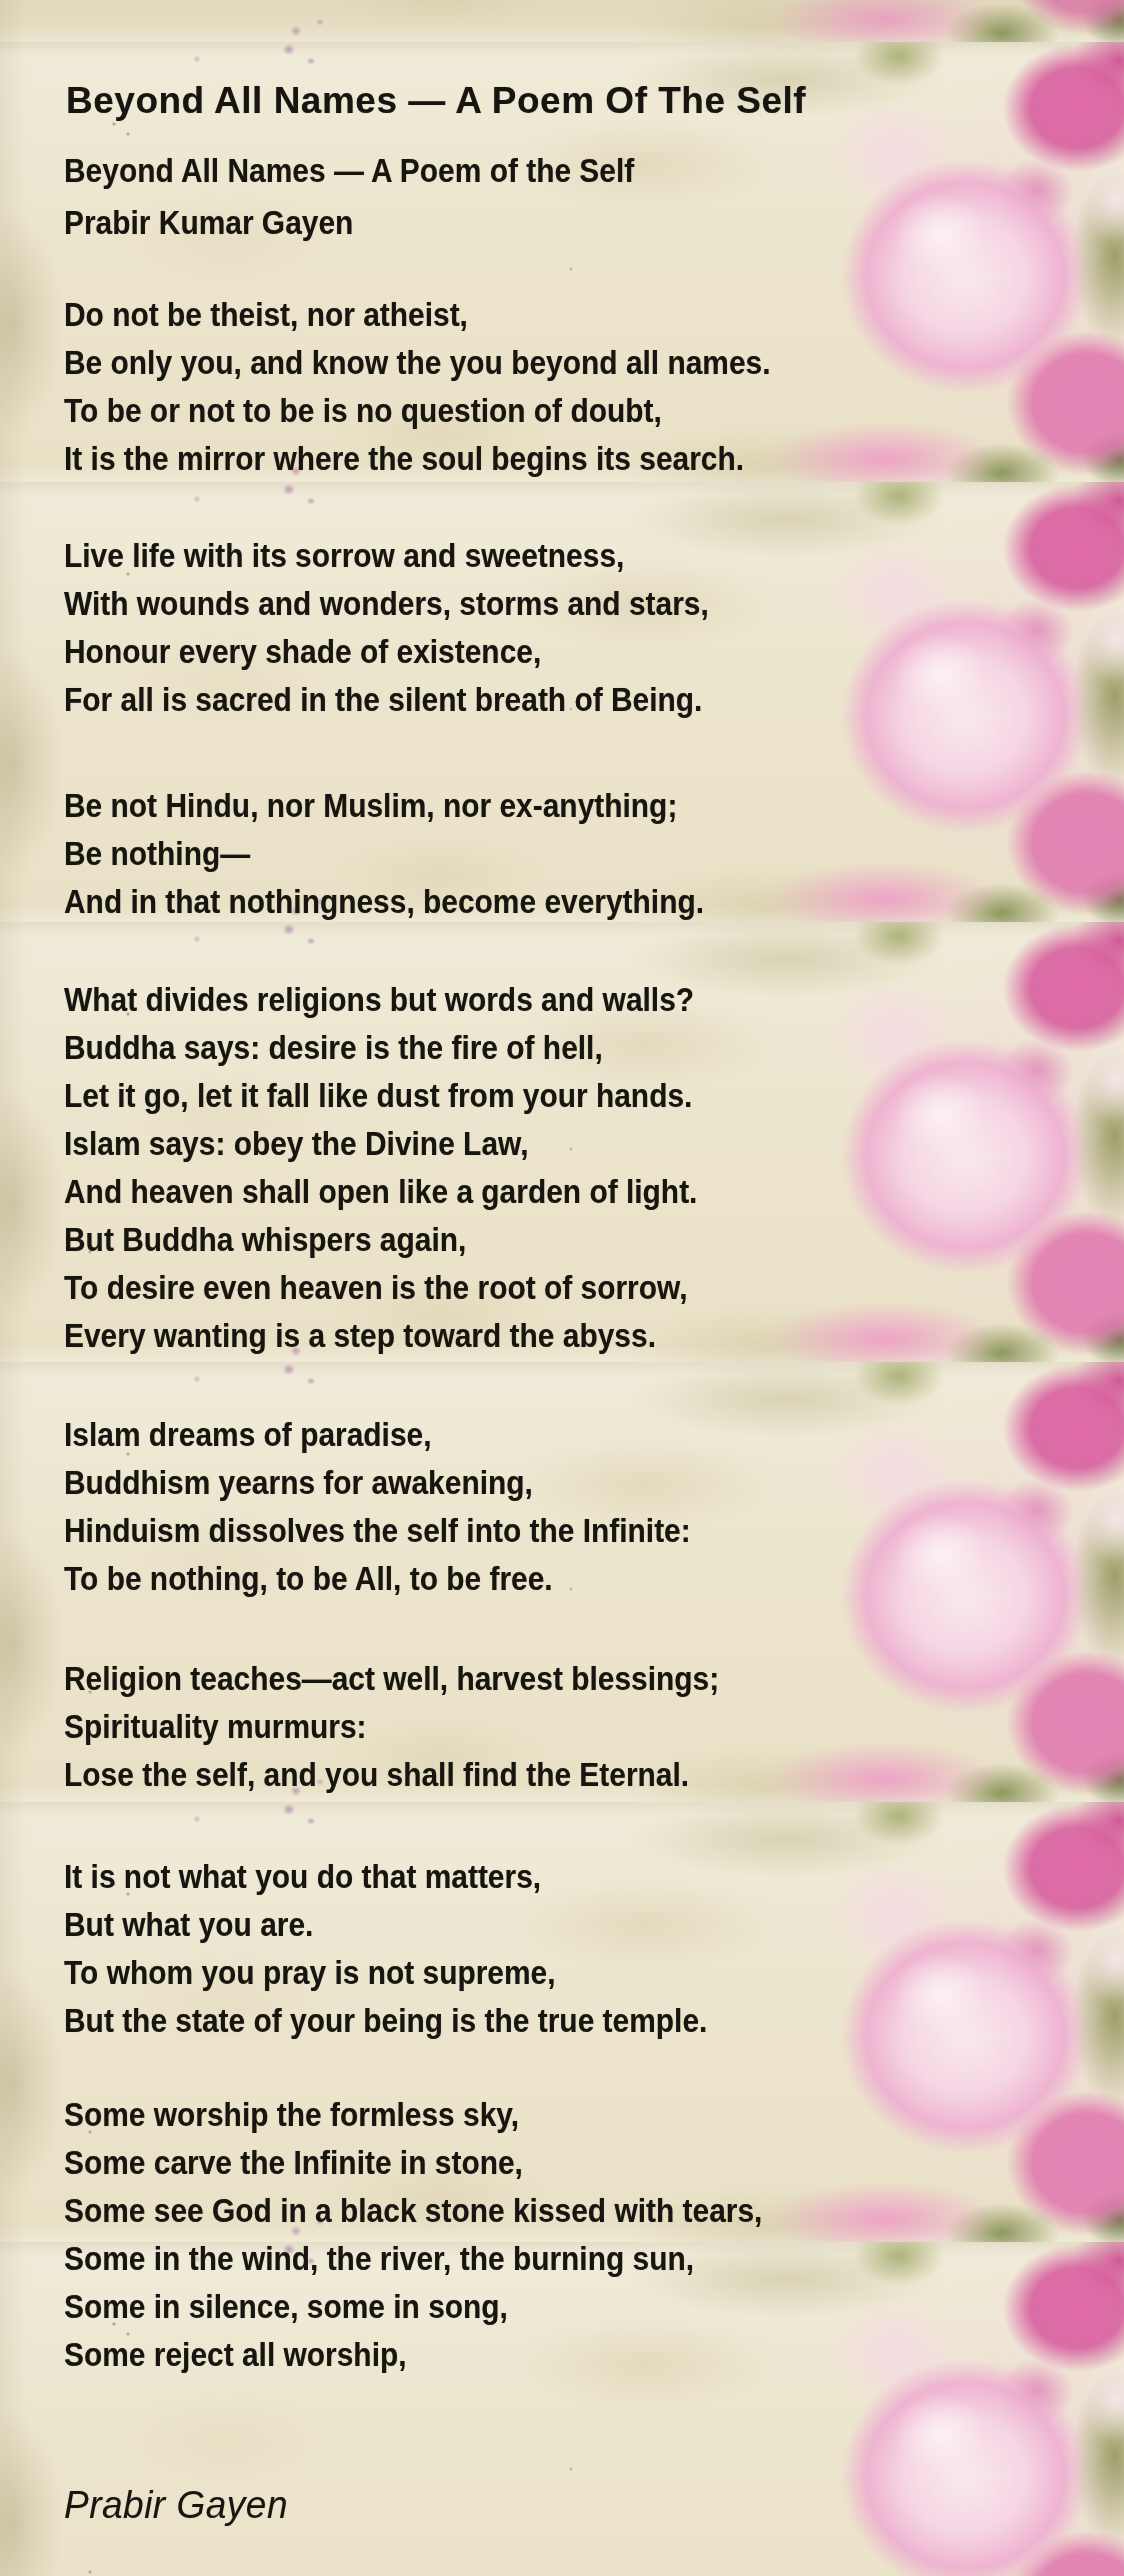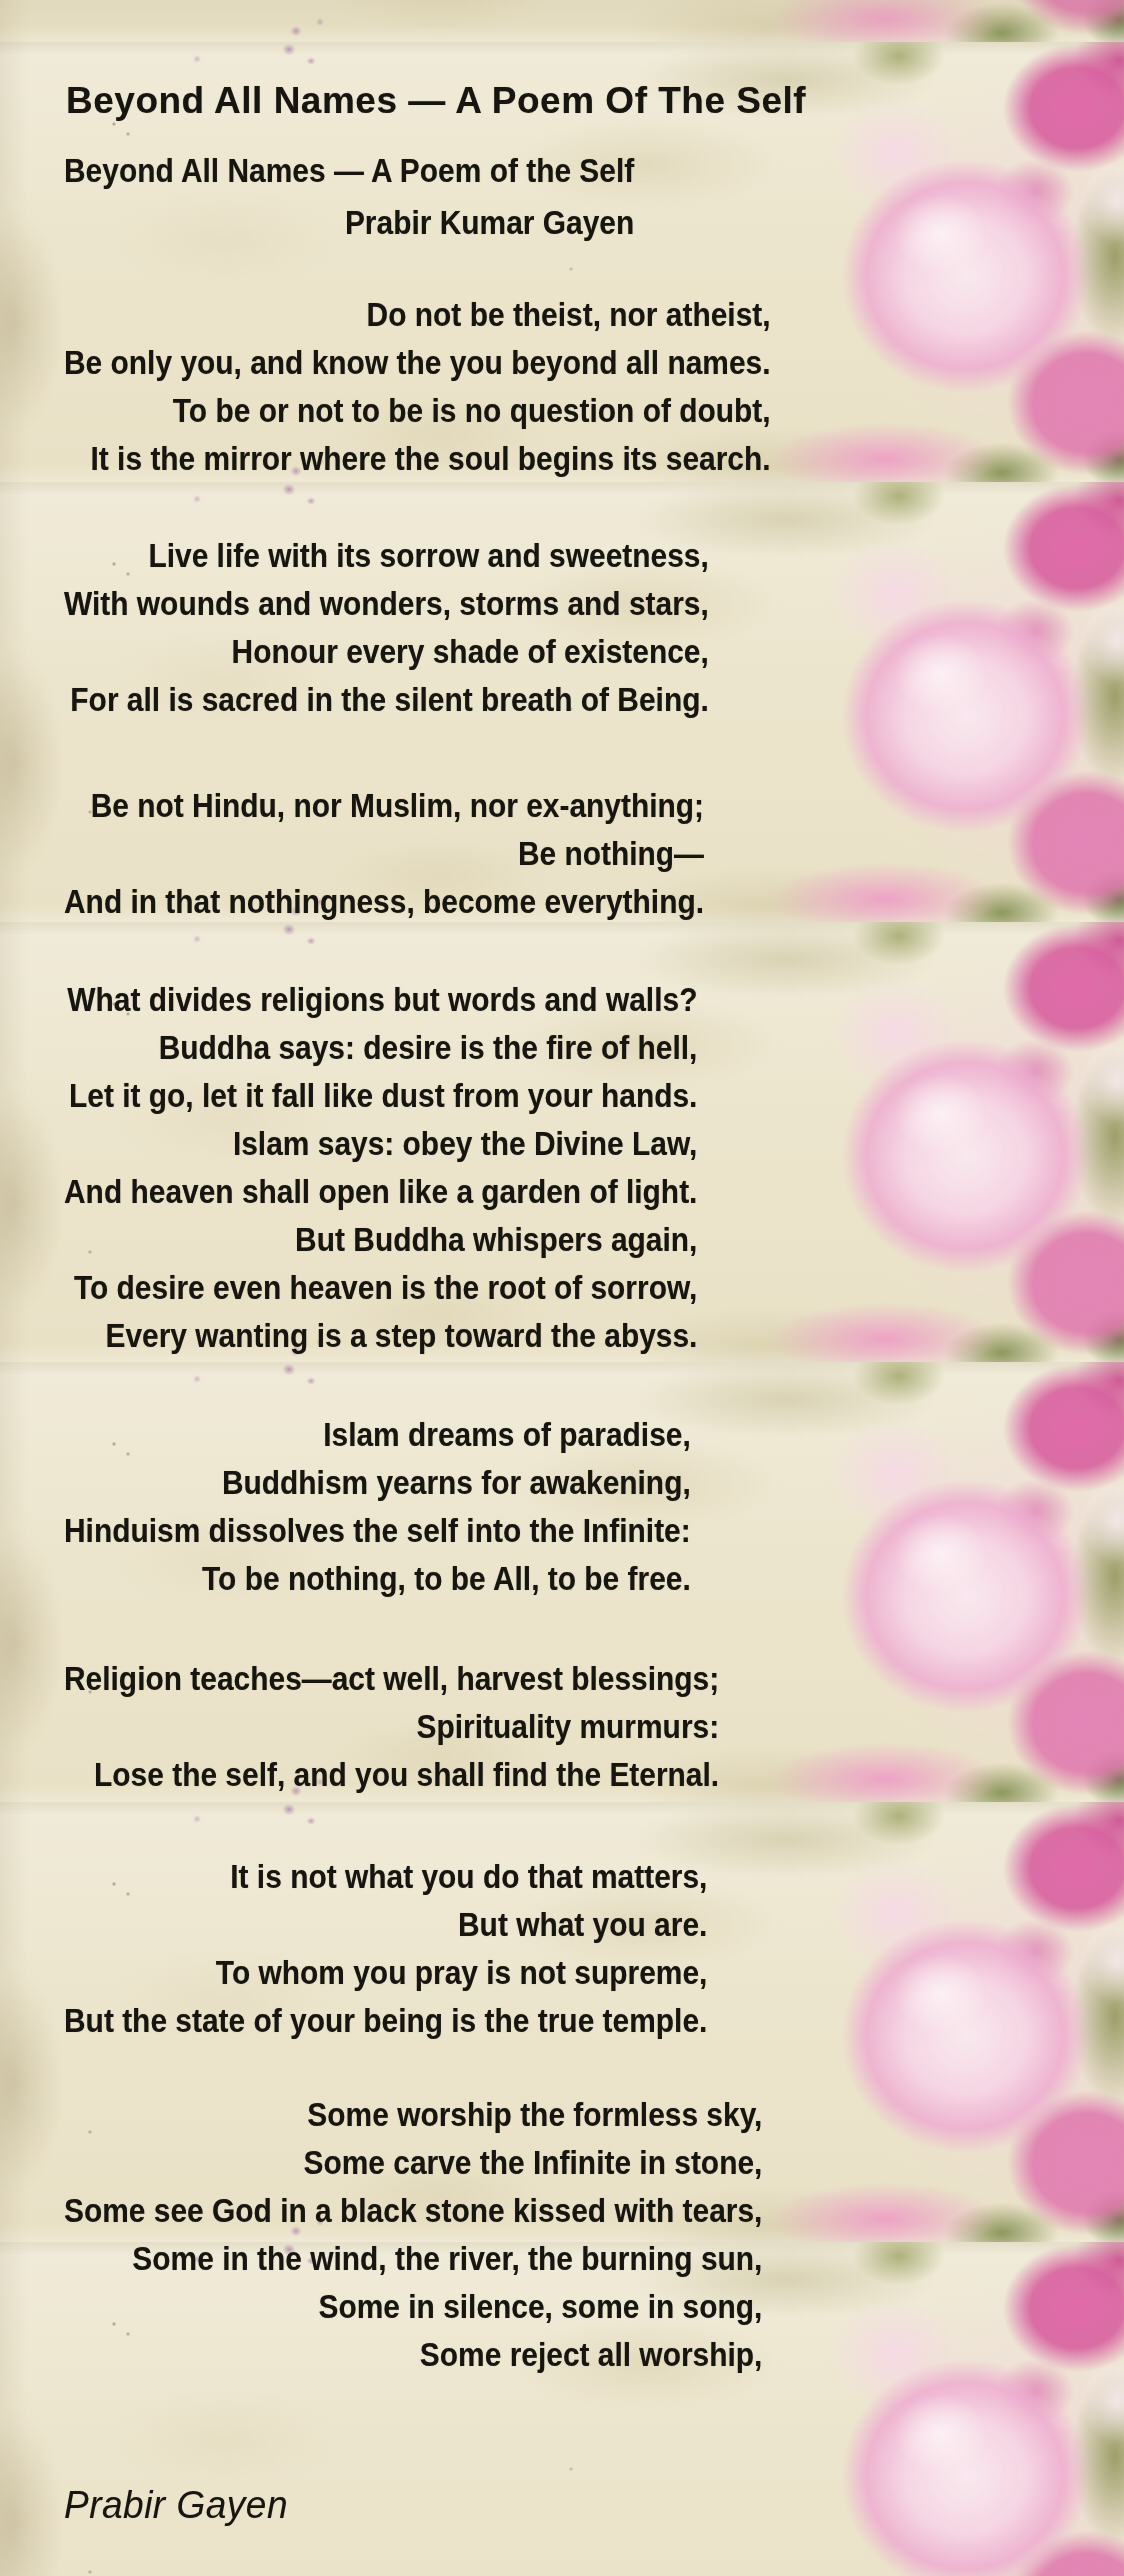--- a/index.html
+++ b/index.html
@@ -4,21 +4,21 @@
 <title>Beyond All Names — A Poem Of The Self</title>
 <style>
   html,body{margin:0;padding:0;}
   body{
     width:1124px;height:2576px;
     position:relative;
     overflow:hidden;
     background:#ece5cd;
     font-family:"Liberation Sans", sans-serif;
   }
-  .page{position:absolute;inset:0;text-align:right;}
+  .page{position:absolute;inset:0;}
 
   
   .bg{
     position:absolute;inset:0;
     background-color:#ece5cd;
     background-size:1124px 440px;
     background-repeat:repeat-y;
     background-position:0 42px;
     background-image:
       

